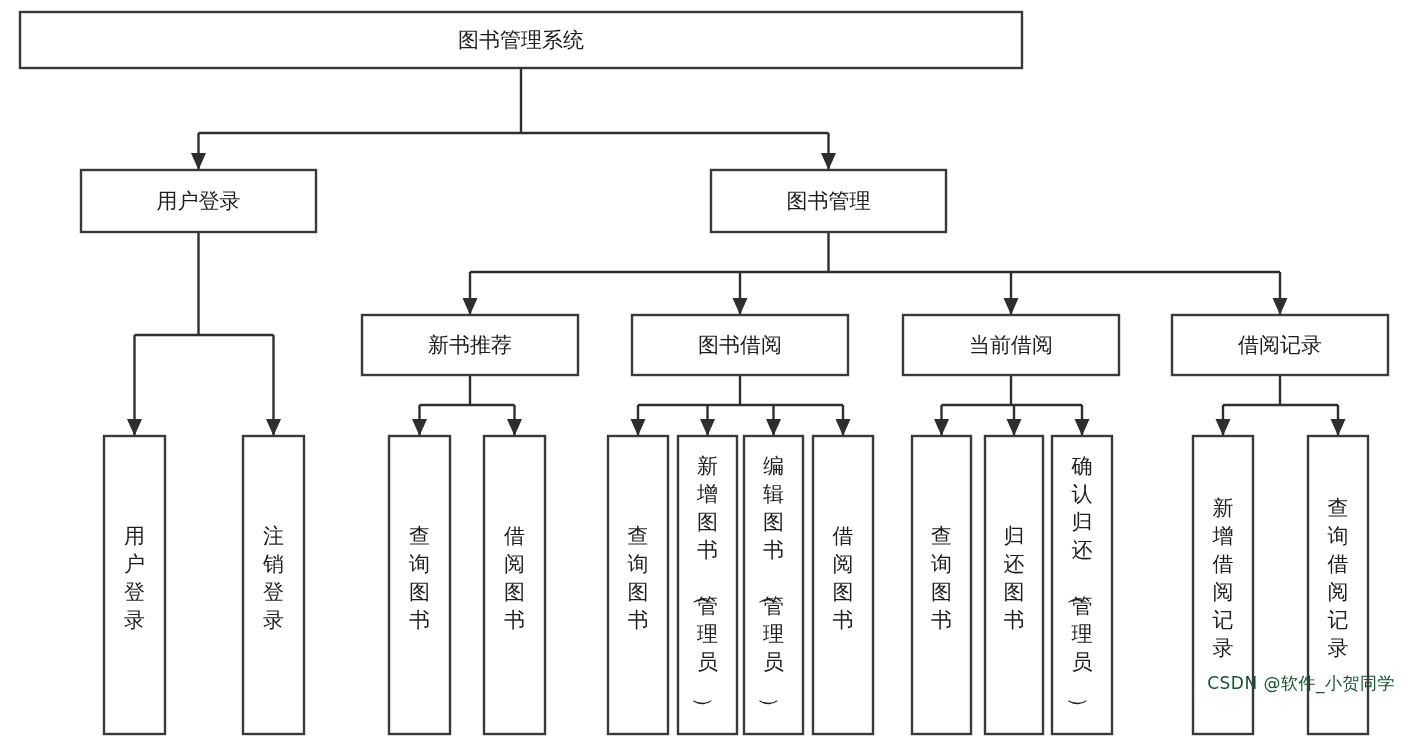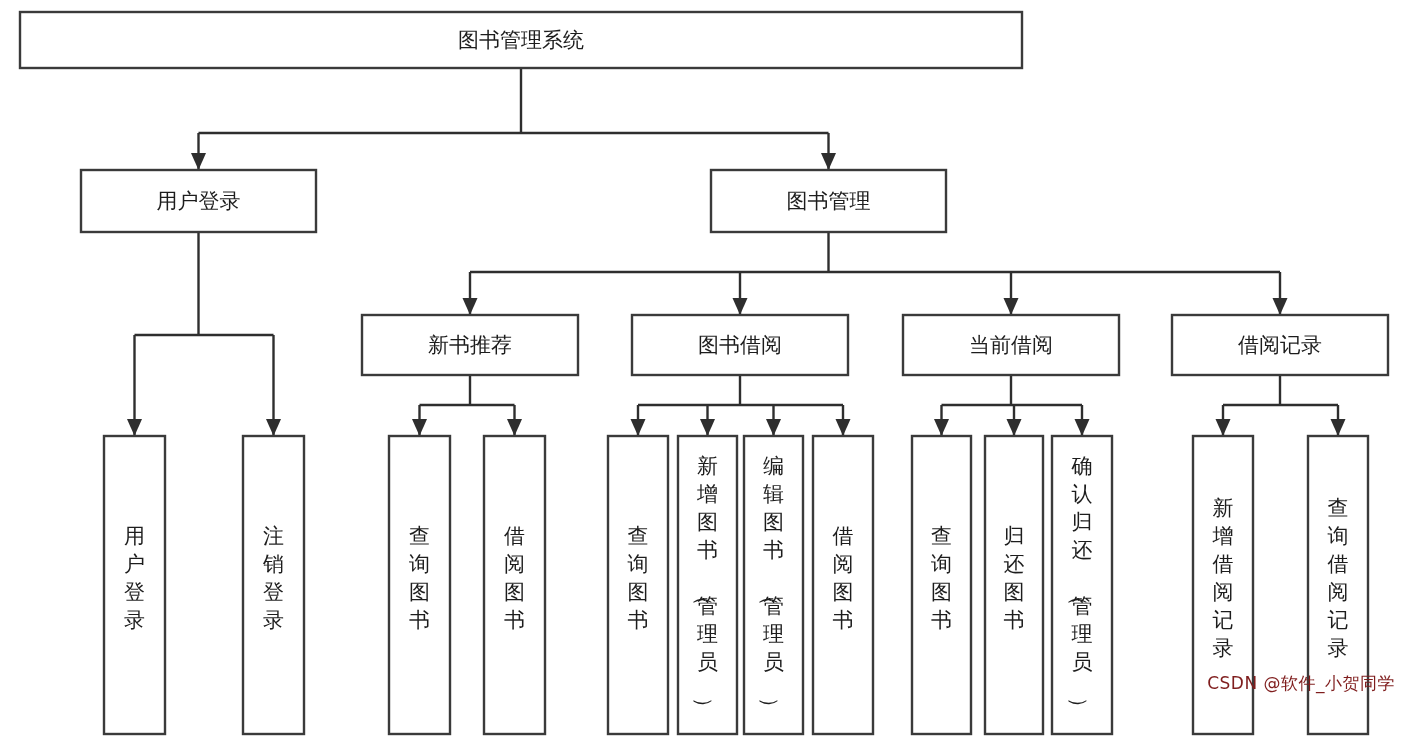--- a/index.html
+++ b/index.html
@@ -55,21 +55,21 @@
   .edge-arrow {
     fill: #2e2e2e;
     stroke: none;
   }
   .watermark-text {
     position: absolute;
     right: 10px;
     bottom: 4px;
     font-family: "DejaVu Sans", "Liberation Sans", sans-serif;
     font-size: 17px;
-    color: #7f1d1d;
+    color: #14532d;
     letter-spacing: 0.5px;
     white-space: nowrap;
     user-select: none;
   }
 </style>
 </head>
 <body>
 
 <div id="diagram-root">
 

